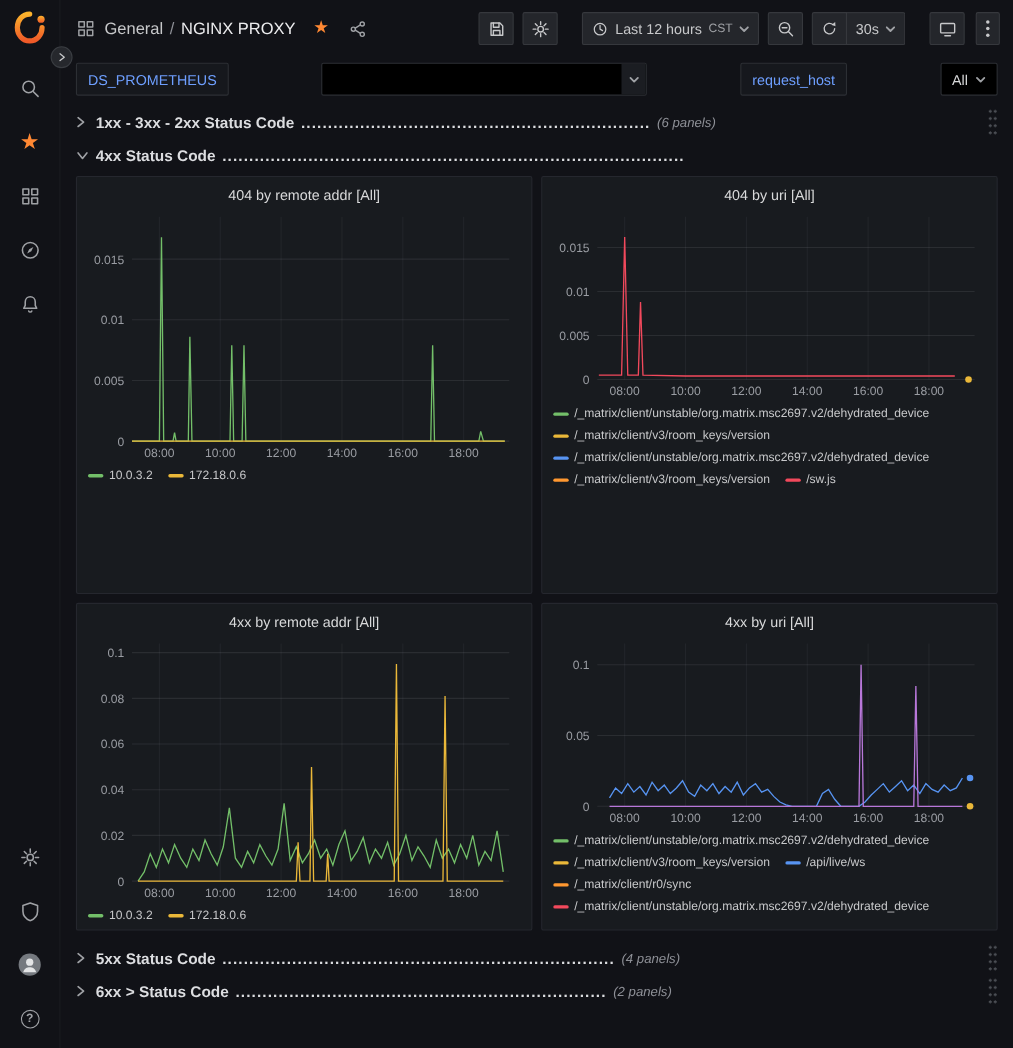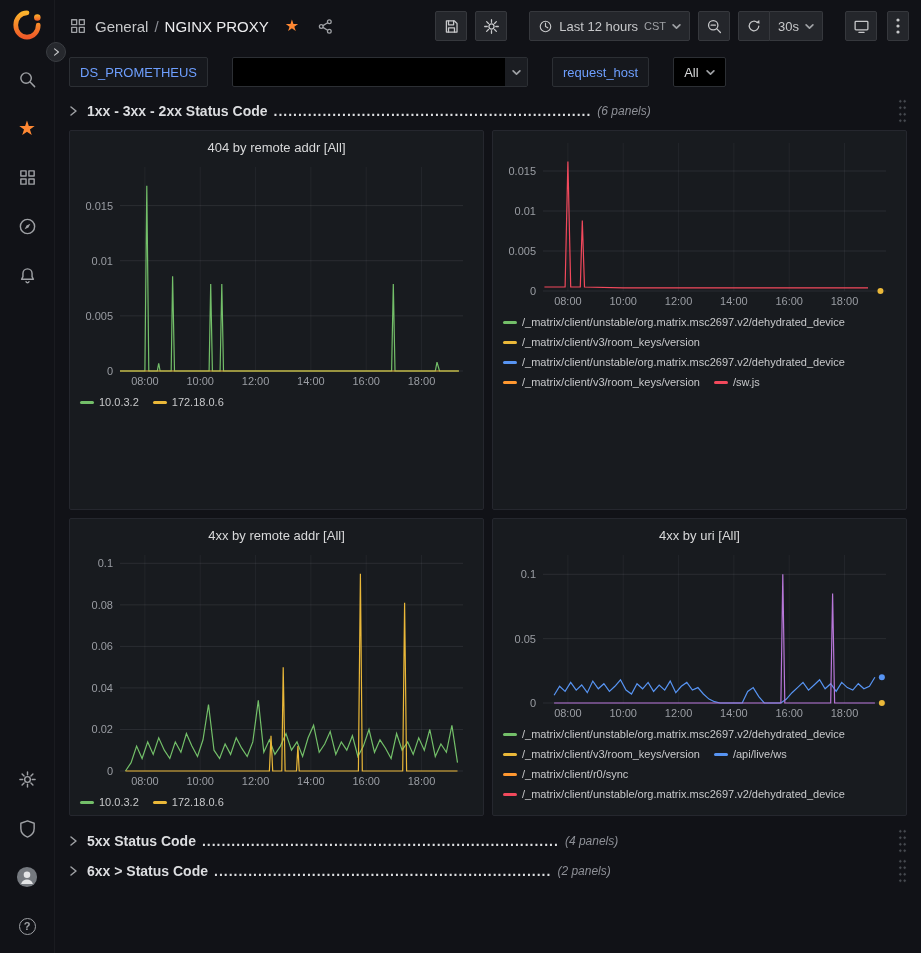--- a/index.html
+++ b/index.html
@@ -57,21 +57,21 @@
   .icon-btn { width:32px; justify-content:center; padding:0; }
   .mgap { margin-left:8px; }
   .mgap-lg { margin-left:22px; }
   .time-btn .tz { color:#9fa1a5; font-size:11px; }
   .refresh-group { display:flex; margin-left:8px; }
   .refresh-group .icon-btn { border-top-right-radius:0; border-bottom-right-radius:0; }
   .refresh-interval { border-left:0; border-top-left-radius:0; border-bottom-left-radius:0; }
   .kebab { width:22px; justify-content:center; padding:0; margin-left:10px; }
 
   
-  .subbar { height:40px; flex:none; display:flex; align-items:center; gap:24px; padding:0 14px; }
+  .subbar { height:40px; flex:none; display:flex; align-items:center; gap:24px; padding:0 14px;justify-content:space-between; }
   .var-label, .var-box {
     height:30px; display:flex; align-items:center; padding:0 10px;
     background:#16181d; border:1px solid #2c2f34; border-radius:2px;
     color:#6e9fff; font-size:13px; font-weight:500; cursor:pointer; white-space:nowrap;
   }
   .var-select {
     height:30px; width:296px; display:flex; align-items:center; justify-content:flex-end;
     background:#000; border:1px solid #2c2f34; border-radius:2px; cursor:pointer;
   }
   .var-select .caret-zone { width:22px; height:100%; display:flex; align-items:center; justify-content:center; color:#9fa1a5; background:#1b1d22; }
@@ -310,20 +310,30 @@
           <svg class="ic" width="9" height="12" viewBox="0 0 9 12">
               <polyline points="2,2 7,6 2,10"></polyline>
             </svg>
         </span>
         <span class="row-title">1xx - 3xx - 2xx Status Code</span>
         <span class="row-dots">.................................................................</span>
         <span class="row-count">(6 panels)</span>
         <span class="drag-dots"></span>
       </div>
 
+      <div class="row-header">
+        <span class="row-chevron">
+          <svg class="ic" width="12" height="9" viewBox="0 0 12 9">
+              <polyline points="2,2 6,7 10,2"></polyline>
+            </svg>
+        </span>
+        <span class="row-title">4xx Status Code</span>
+        <span class="row-dots">......................................................................................</span>
+        <span class="row-count"></span>
+      </div>
 
       <div class="panels">
 
         <section class="panel h1">
           <header class="panel-title">404 by remote addr [All]</header>
           <svg class="chart" width="397" height="232">
               <line x1="66.89516129032259" x2="66.89516129032259" y1="8" y2="212" stroke="rgba(204,204,220,0.06)"></line>
               <text x="66.89516129032259" y="226" text-anchor="middle" fill="#9a9da3" font-size="11">08:00</text>
               <line x1="122.21774193548387" x2="122.21774193548387" y1="8" y2="212" stroke="rgba(204,204,220,0.06)"></line>
               <text x="122.21774193548387" y="226" text-anchor="middle" fill="#9a9da3" font-size="11">10:00</text>
@@ -352,20 +362,21 @@
                 <span>10.0.3.2</span>
               </span>
               <span class="legend-item">
                 <span class="legend-mark" style="background: rgb(234, 184, 57);"></span>
                 <span>172.18.0.6</span>
               </span>
             </div>
         </section>
 
         <section class="panel h1">
+          <header class="panel-title">404 by uri [All]</header>
           <svg class="chart" width="397" height="176">
               <line x1="66.89516129032259" x2="66.89516129032259" y1="8" y2="156" stroke="rgba(204,204,220,0.06)"></line>
               <text x="66.89516129032259" y="170" text-anchor="middle" fill="#9a9da3" font-size="11">08:00</text>
               <line x1="122.21774193548387" x2="122.21774193548387" y1="8" y2="156" stroke="rgba(204,204,220,0.06)"></line>
               <text x="122.21774193548387" y="170" text-anchor="middle" fill="#9a9da3" font-size="11">10:00</text>
               <line x1="177.54032258064518" x2="177.54032258064518" y1="8" y2="156" stroke="rgba(204,204,220,0.06)"></line>
               <text x="177.54032258064518" y="170" text-anchor="middle" fill="#9a9da3" font-size="11">12:00</text>
               <line x1="232.86290322580646" x2="232.86290322580646" y1="8" y2="156" stroke="rgba(204,204,220,0.06)"></line>
               <text x="232.86290322580646" y="170" text-anchor="middle" fill="#9a9da3" font-size="11">14:00</text>
               <line x1="288.18548387096774" x2="288.18548387096774" y1="8" y2="156" stroke="rgba(204,204,220,0.06)"></line>

